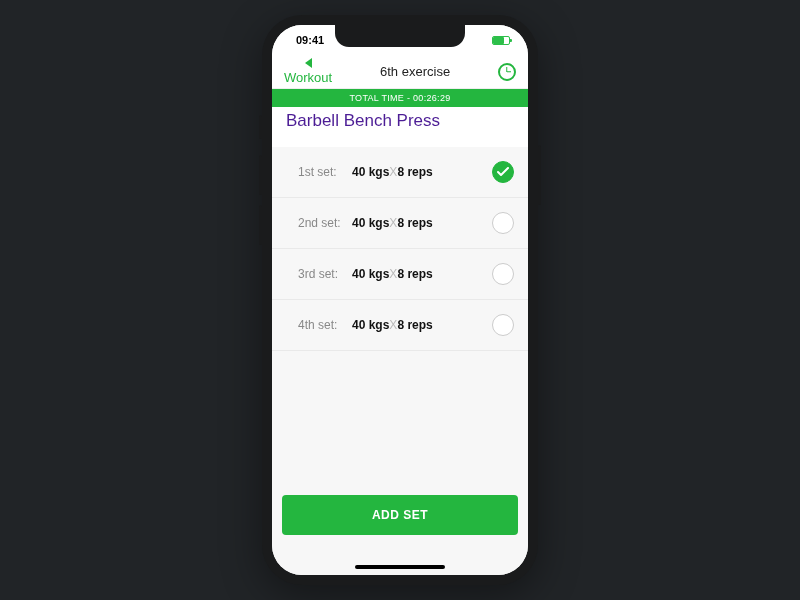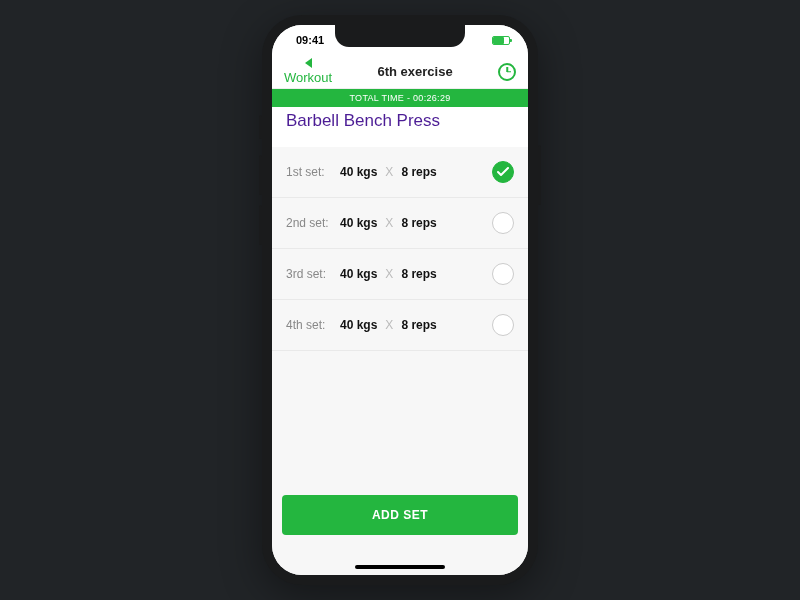--- a/index.html
+++ b/index.html
@@ -82,21 +82,21 @@
     border-bottom: 1px solid #eee;
   }
   .back-btn {
     display: flex; align-items: center;
     color: #24b63f;
     font-size: 13px;
     gap: 2px;
     cursor: pointer;
     flex-direction: column;
   }
-  .nav-title { font-size: 13px; font-weight: 700; color: #222; }
+  .nav-title { font-size: 13px; font-weight: 400; color: #222; }
   .clock-icon {
     width: 18px; height: 18px;
     border: 2px solid #24b63f;
     border-radius: 50%;
     position: relative;
     cursor: pointer;
   }
   .clock-icon::before {
     content:""; position:absolute;
     left:50%; top:50%;
@@ -130,22 +130,22 @@
   }
   .sets-list { flex:1; overflow:auto; }
   .set-row {
     display: flex;
     align-items: center;
     padding: 14px;
     background: #f7f7f7;
     border-bottom: 1px solid #e9e9e9;
     font-size: 12px;
   }
-  .set-label { color:#888; width:54px; }
-  .set-values { flex:1; font-weight:700; color:#111; display:flex; align-items:center; gap:8px;}
+  .set-label { color:#888; width:54px;margin-left:12px; }
+  .set-values { flex:1; font-weight:700; color:#111; display:flex; align-items:center; gap:0;}
   .set-x { color:#bbb; font-weight:500; }
   .check-circle {
     width: 22px; height: 22px;
     border-radius: 50%;
     border: 1.5px solid #ccc;
     background: #fff;
     cursor: pointer;
     display:flex; align-items:center; justify-content:center;
   }
   .check-circle.done {

